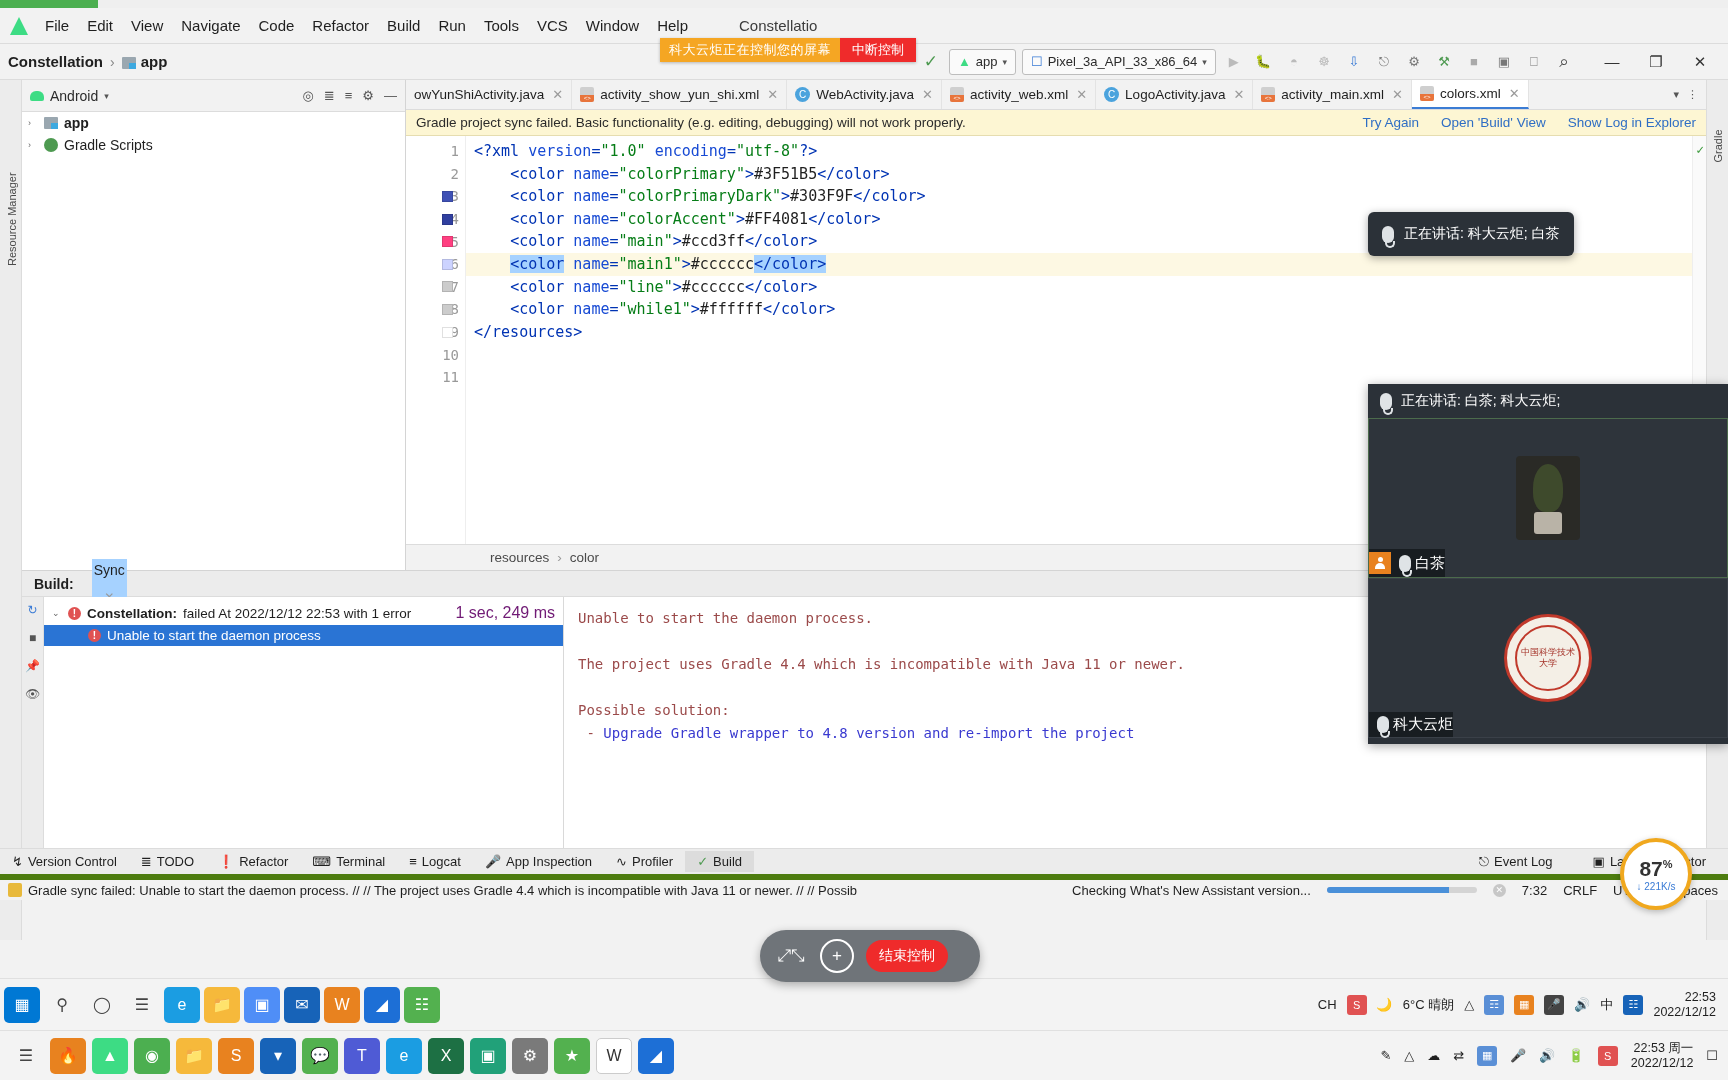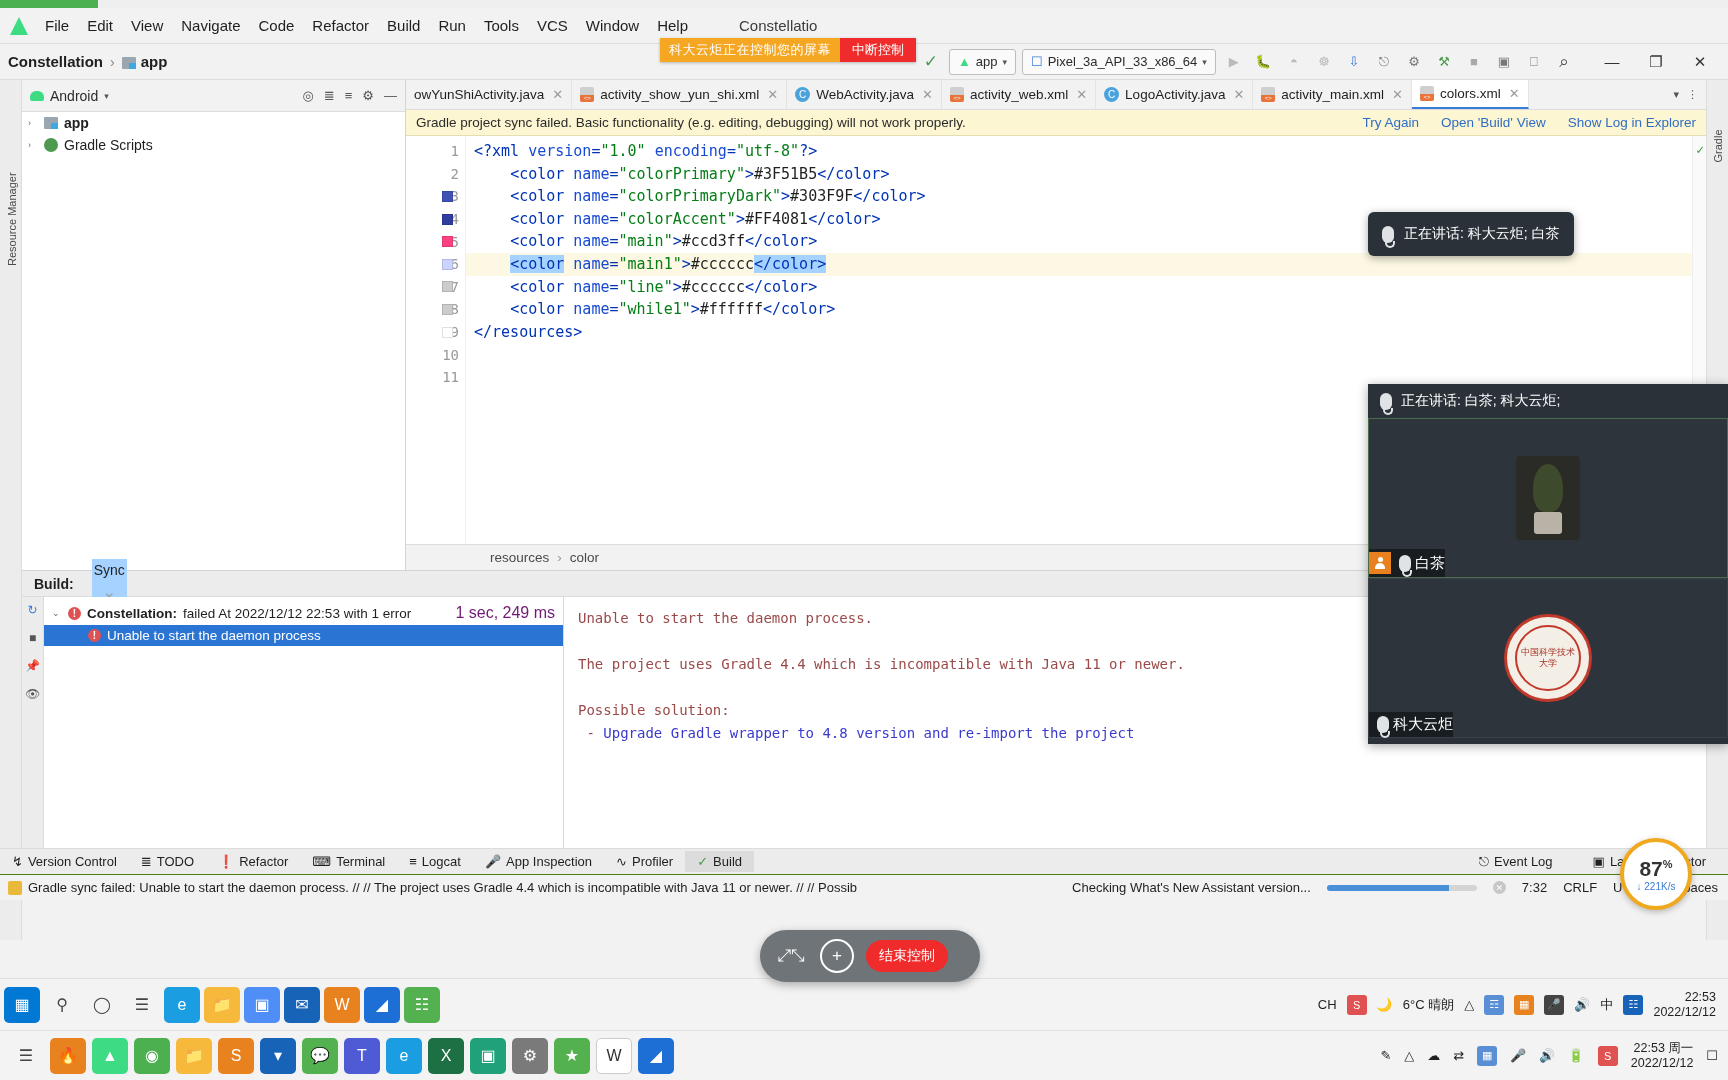--- a/index.html
+++ b/index.html
@@ -184,21 +184,21 @@
                    font-size:14px; color:#9b4a4a; line-height:23px; white-space:pre; }
   .build-console a { color:#3a3ad0; }
 
   
   .tool-tabs { position:absolute; left:0; right:0; top:848px; height:26px; background:#ececec;
                display:flex; align-items:center; gap:0; border-top:1px solid #dcdcdc; font-size:13px; }
   .tt { display:flex; align-items:center; gap:5px; padding:3px 12px; color:#1f1f1f; cursor:pointer; }
   .tt.sel{ background:#dcdcdc; }
   .tt-right{ margin-left:auto; display:flex; align-items:center; gap:16px; padding-right:10px; }
   .statusbar { position:absolute; left:0; right:0; top:874px; height:26px; background:#f2f2f2;
-               display:flex; align-items:center; font-size:13px; color:#1f1f1f; border-top:1px solid #4d7c0f;}
+               display:flex; align-items:center; font-size:13px; color:#1f1f1f; border-top:6px solid #4d7c0f;}
   .sb-left { display:flex; align-items:center; gap:6px; padding-left:8px; max-width:860px; overflow:hidden; white-space:nowrap;}
   .sb-right { margin-left:auto; display:flex; align-items:center; gap:16px; padding-right:10px; }
   .sb-progress { width:150px; height:6px; background:#d4d4d4; border-radius:3px; overflow:hidden; }
   .sb-progress i { display:block; height:6px; width:122px; background:#4a90d9; }
   .sb-x { width:13px;height:13px;border-radius:50%;background:#c7c7c7;color:#fff;font-size:9px;
           display:flex;align-items:center;justify-content:center; }
   .warn-ico{ width:14px;height:14px;background:#e8b93b;border-radius:2px;flex:none;}
 
   
   .mic-pill {

